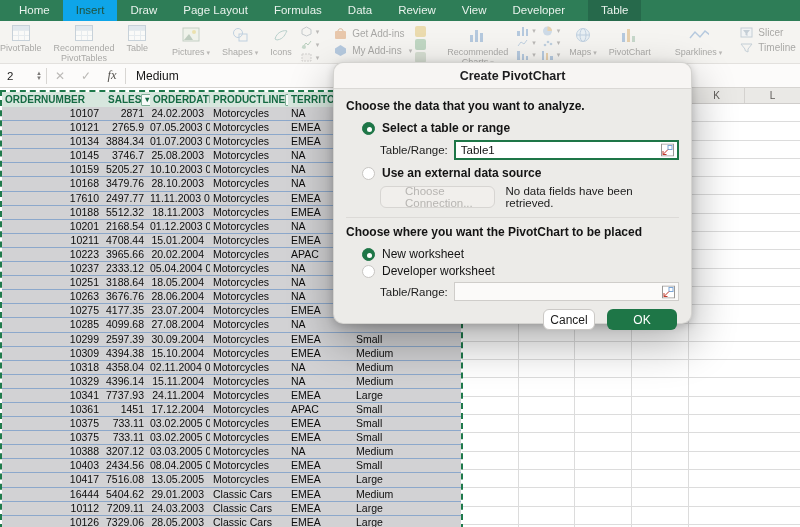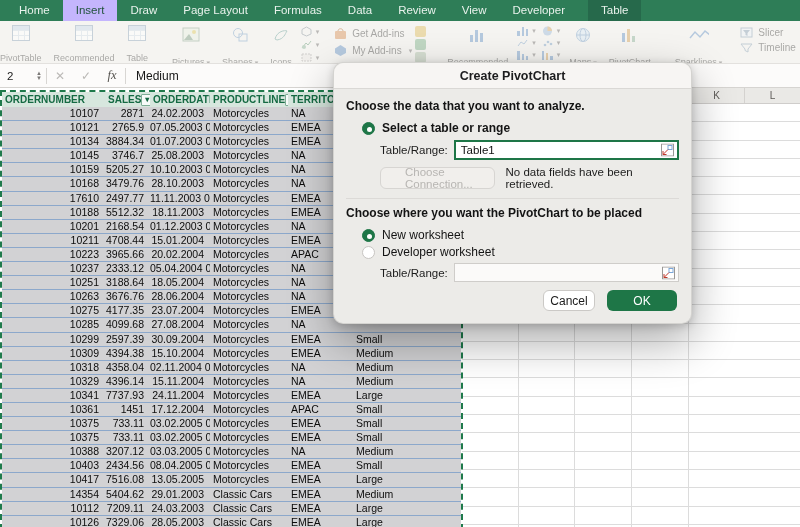--- a/index.html
+++ b/index.html
@@ -3,30 +3,30 @@
 <meta charset="utf-8">
 <style>
   * { margin:0; padding:0; box-sizing:border-box; }
   html,body { background:#ffffff; }
   body { font-family:"Liberation Sans", sans-serif; }
   .screen { position:relative; width:800px; height:527px; overflow:hidden; background:#fff; }
 
   
   .tabbar { position:absolute; left:0; top:0; width:800px; height:21px; background:#2e7d57; display:flex; align-items:stretch; padding-left:6px; }
   .tab { color:#e9f2ec; font-size:11.5px; line-height:21px; padding:0 13px; white-space:nowrap; cursor:default; }
-  .tab.active { background:#c4b5fd; color:#20523b; }
+  .tab.active { background:#0ea5e9; color:#20523b; }
   .tab.contextual { background:#26694b; margin-left:10px; }
 
   
   .ribbon { position:absolute; left:0; top:21px; width:800px; height:43px; background:#f5f4f1; border-bottom:1px solid #e3e1de; overflow:hidden; }
   .ribbon-inner { display:flex; align-items:flex-start; height:100%; opacity:.55; filter:saturate(.85); margin-left:-12px; }
   .rgroup { display:flex; align-items:flex-start; padding:3px 6px 0 6px; height:42px; }
   .rdiv { width:1px; height:36px; background:#ddDBD8; margin-top:3px; }
   .rbtn { display:flex; flex-direction:column; align-items:center; padding:1px 6px; }
-  .rlabel { font-size:9px; color:#6a6a68; margin-top:12px; text-align:center; line-height:10px; white-space:pre-line; }
+  .rlabel { font-size:9px; color:#6a6a68; margin-top:2px; text-align:center; line-height:10px; white-space:pre-line; }
   .caret { font-size:7px; color:#8a8886; margin-left:2px; }
   .ricon { width:20px; height:20px; display:flex; align-items:center; justify-content:center; }
   .minicol { display:flex; flex-direction:column; justify-content:flex-start; gap:2px; padding:2px 3px; }
   .minirow { display:flex; align-items:center; gap:2px; }
   .mini { width:11px; height:11px; border-radius:2px; }
   .rowbtns { display:flex; flex-direction:column; gap:4px; padding-top:3px;justify-content:center; }
   .rowbtn { display:flex; align-items:center; gap:5px; font-size:10px; color:#6a6a68; white-space:nowrap; }
   .icon-grid-bars { width:16px; height:14px; display:flex; align-items:flex-end; gap:2px; }
   .icon-grid-bars i { display:block; width:3px; background:#7da7d8; }
   .sheet-ico { width:18px; height:16px; border:1px solid #9fb6c9; background:
@@ -586,21 +586,21 @@
           </div>
           <div class="trow">
             <div class="tcell c0 num">10417</div>
             <div class="tcell c1 num">7516.08</div>
             <div class="tcell c2 num">13.05.2005</div>
             <div class="tcell c3">Motorcycles</div>
             <div class="tcell c4">EMEA</div>
             <div class="tcell c5">Large</div>
           </div>
           <div class="trow">
-            <div class="tcell c0 num">14354</div>
+            <div class="tcell c0 num">16444</div>
             <div class="tcell c1 num">5404.62</div>
             <div class="tcell c2 num">29.01.2003</div>
             <div class="tcell c3">Classic Cars</div>
             <div class="tcell c4">EMEA</div>
             <div class="tcell c5">Medium</div>
           </div>
           <div class="trow">
             <div class="tcell c0 num">10112</div>
             <div class="tcell c1 num">7209.11</div>
             <div class="tcell c2 num">24.03.2003</div>
@@ -637,20 +637,24 @@
           <span class="rsel">
             <svg width="13" height="13">
                 <rect x="0.5" y="0.5" width="12" height="12" fill="#fff" stroke="#9a9896"></rect>
                 <rect x="7" y="2" width="4" height="4" fill="none" stroke="#7da7d8"></rect>
                 <path d="M2 11 L7 6 M2 11 L2 7.5 M2 11 L5.5 11" stroke="#c0392b" fill="none"></path>
               </svg>
           </span>
         </div>
       </div>
 
+      <div class="radio-row">
+        <span class="radio"></span>
+        <span class="rlbl b">Use an external data source</span>
+      </div>
 
       <div class="conn-row">
         <div class="dis-btn">Choose Connection...</div>
         <span class="conn-msg">No data fields have been retrieved.</span>
       </div>
 
       <div class="dhr"></div>
 
       <div class="dh">Choose where you want the PivotChart to be placed</div>
 

